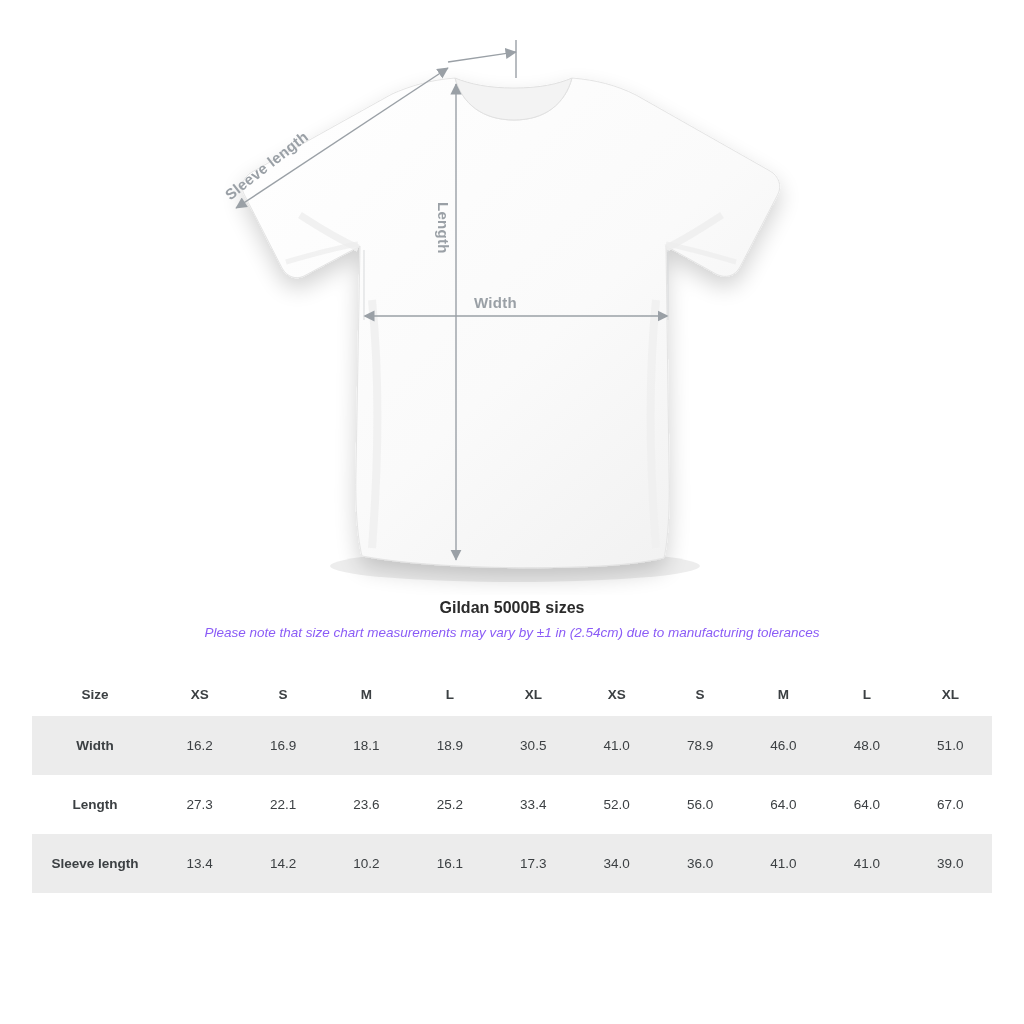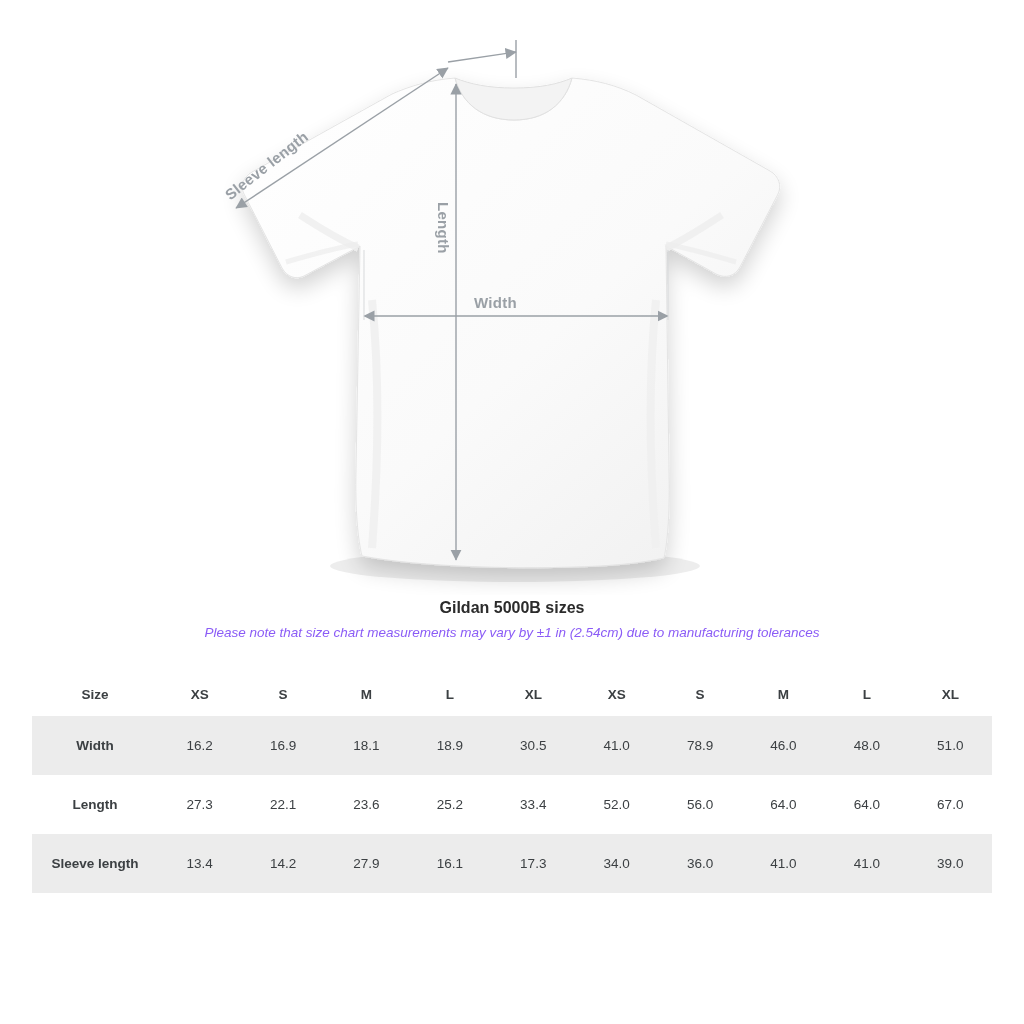--- a/index.html
+++ b/index.html
@@ -296,21 +296,21 @@
         <td>52.0</td>
         <td>56.0</td>
         <td>64.0</td>
         <td>64.0</td>
         <td>67.0</td>
       </tr>
       <tr>
         <td class="rowhead">Sleeve length</td>
         <td>13.4</td>
         <td>14.2</td>
-        <td>27.9</td>
+        <td>10.2</td>
         <td>16.1</td>
         <td>17.3</td>
         <td>34.0</td>
         <td>36.0</td>
         <td>41.0</td>
         <td>41.0</td>
         <td>39.0</td>
       </tr>
     </tbody>
   </table>

